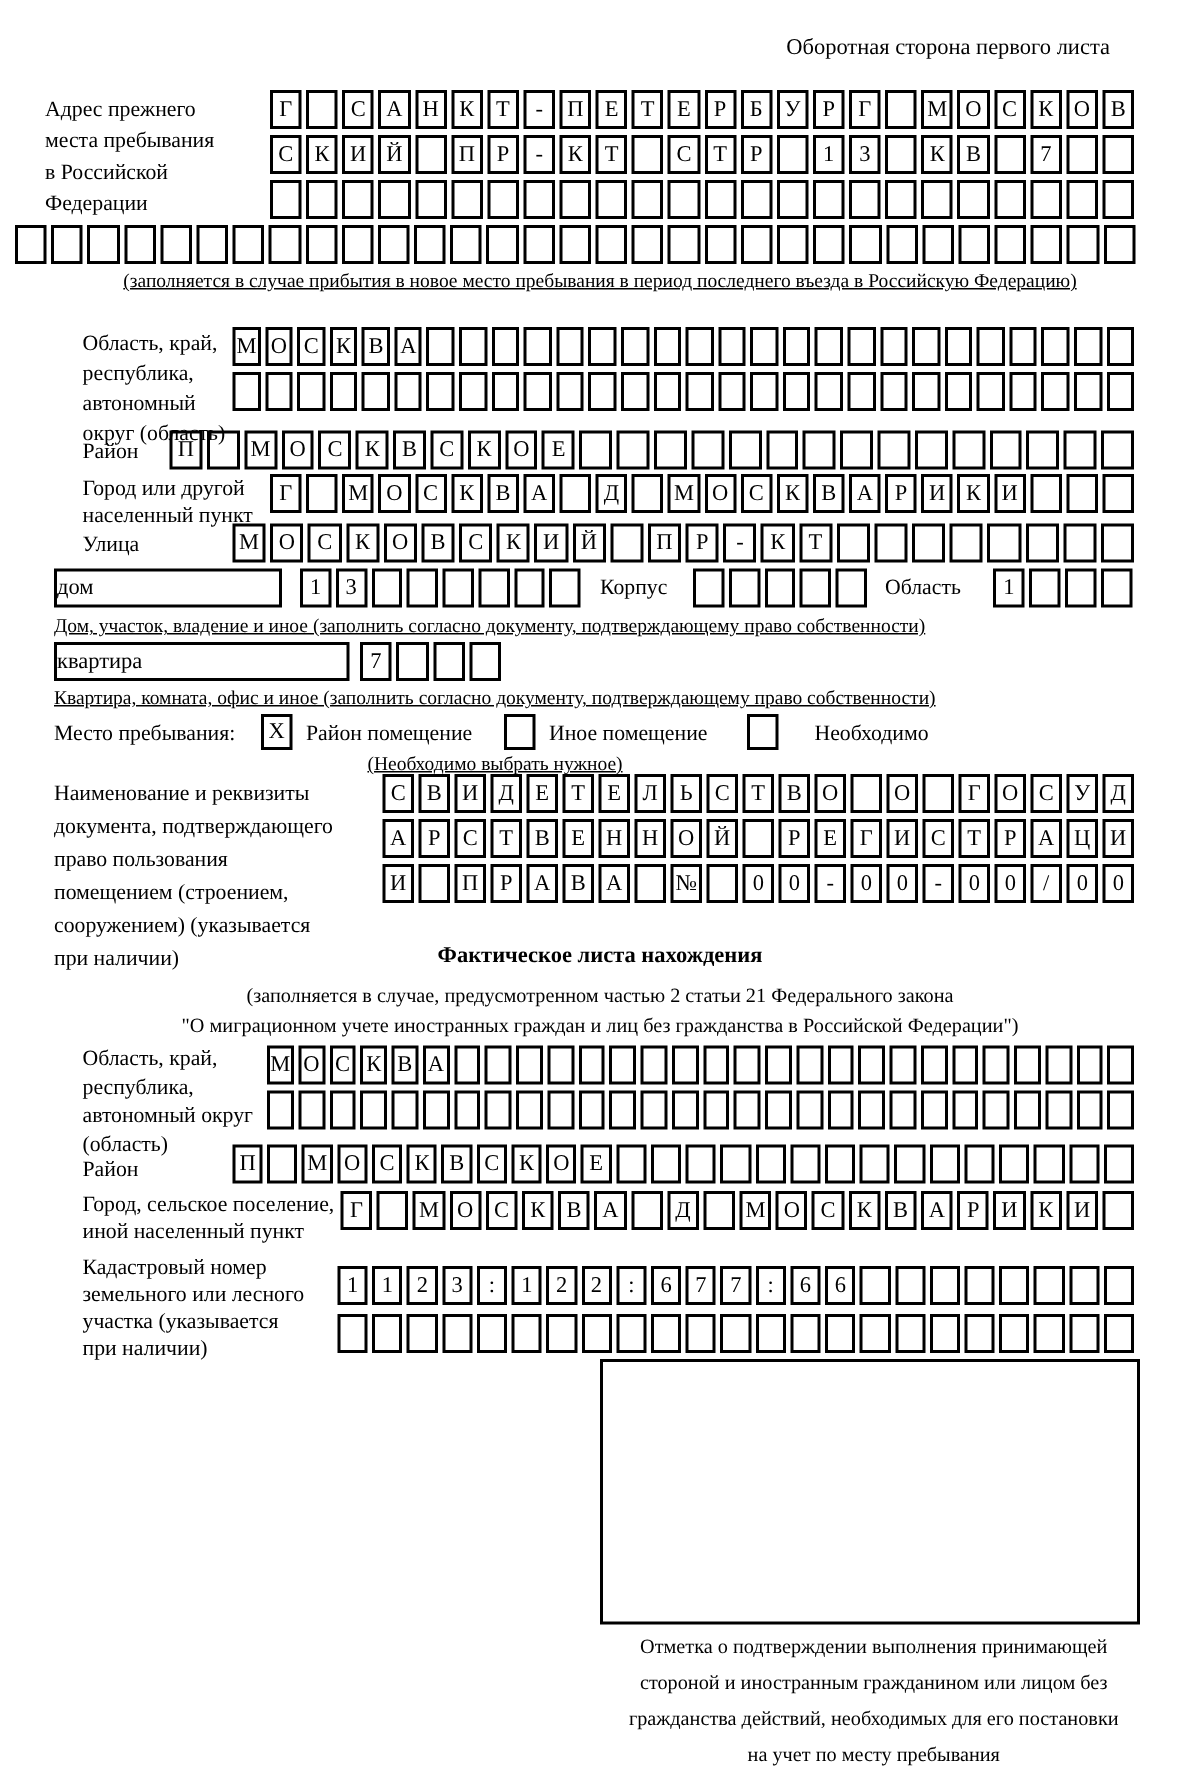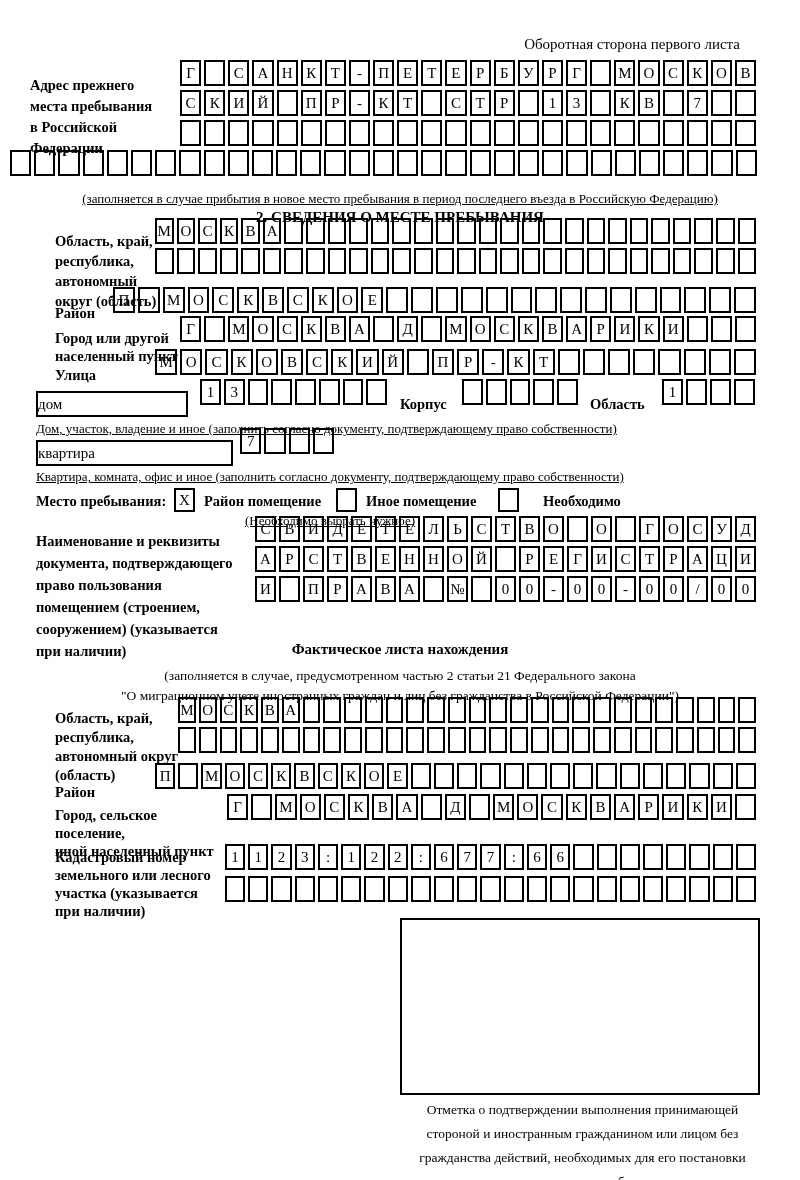--- a/index.html
+++ b/index.html
@@ -1,21 +1,21 @@
 <!DOCTYPE html>
 <html><head>
 <meta charset="utf-8">
 <style>
   html,body { margin:0; padding:0; background:#fff; }
   .page {
     position:relative; width:800px; height:1180px; background:#ffffff;
     font-family:"Liberation Serif", serif; color:#000; overflow:hidden;
   }
-  .abs { position:absolute;margin-top:12px; }
-  .lbl { font-size:14.5px; line-height:20px; white-space:pre-line;font-weight:bold; }
+  .abs { position:absolute; }
+  .lbl { font-size:14.5px; line-height:20px; white-space:pre-line; }
   .cap { font-size:13px; white-space:pre-line;text-decoration:underline; }
   .ctr { text-align:center; }
   .bold { font-weight:bold; }
   .cellrow { position:absolute; display:flex; gap:3px; height:26px; }
   .cell {
     flex:1 1 0; box-sizing:border-box; height:26px; border:2px solid #000;
     display:flex; align-items:center; justify-content:center;
     font-size:15px; padding:0; overflow:hidden;
   }
   .fieldbox {
@@ -145,21 +145,20 @@
       <div class="cell"></div>
       <div class="cell"></div>
       <div class="cell"></div>
       <div class="cell"></div>
       <div class="cell"></div>
       <div class="cell"></div>
       <div class="cell"></div>
     </div>
   <div class="abs cap ctr" style="left:0;top:179px;width:800px">(заполняется в случае прибытия в новое место пребывания в период последнего въезда в Российскую Федерацию)</div>
 
-  <div class="abs ctr bold" style="left:0;top:197px;width:800px;font-size:15px">2. СВЕДЕНИЯ О МЕСТЕ ПРЕБЫВАНИЯ</div>
 
   <div class="abs lbl" style="left:55px;top:219px;width:125px">Область, край,
 республика,
 автономный
 округ (область)</div>
   <div class="cellrow" style="left:155px;top:218px;width:601px">
       <div class="cell">М</div>
       <div class="cell">О</div>
       <div class="cell">С</div>
       <div class="cell">К</div>

